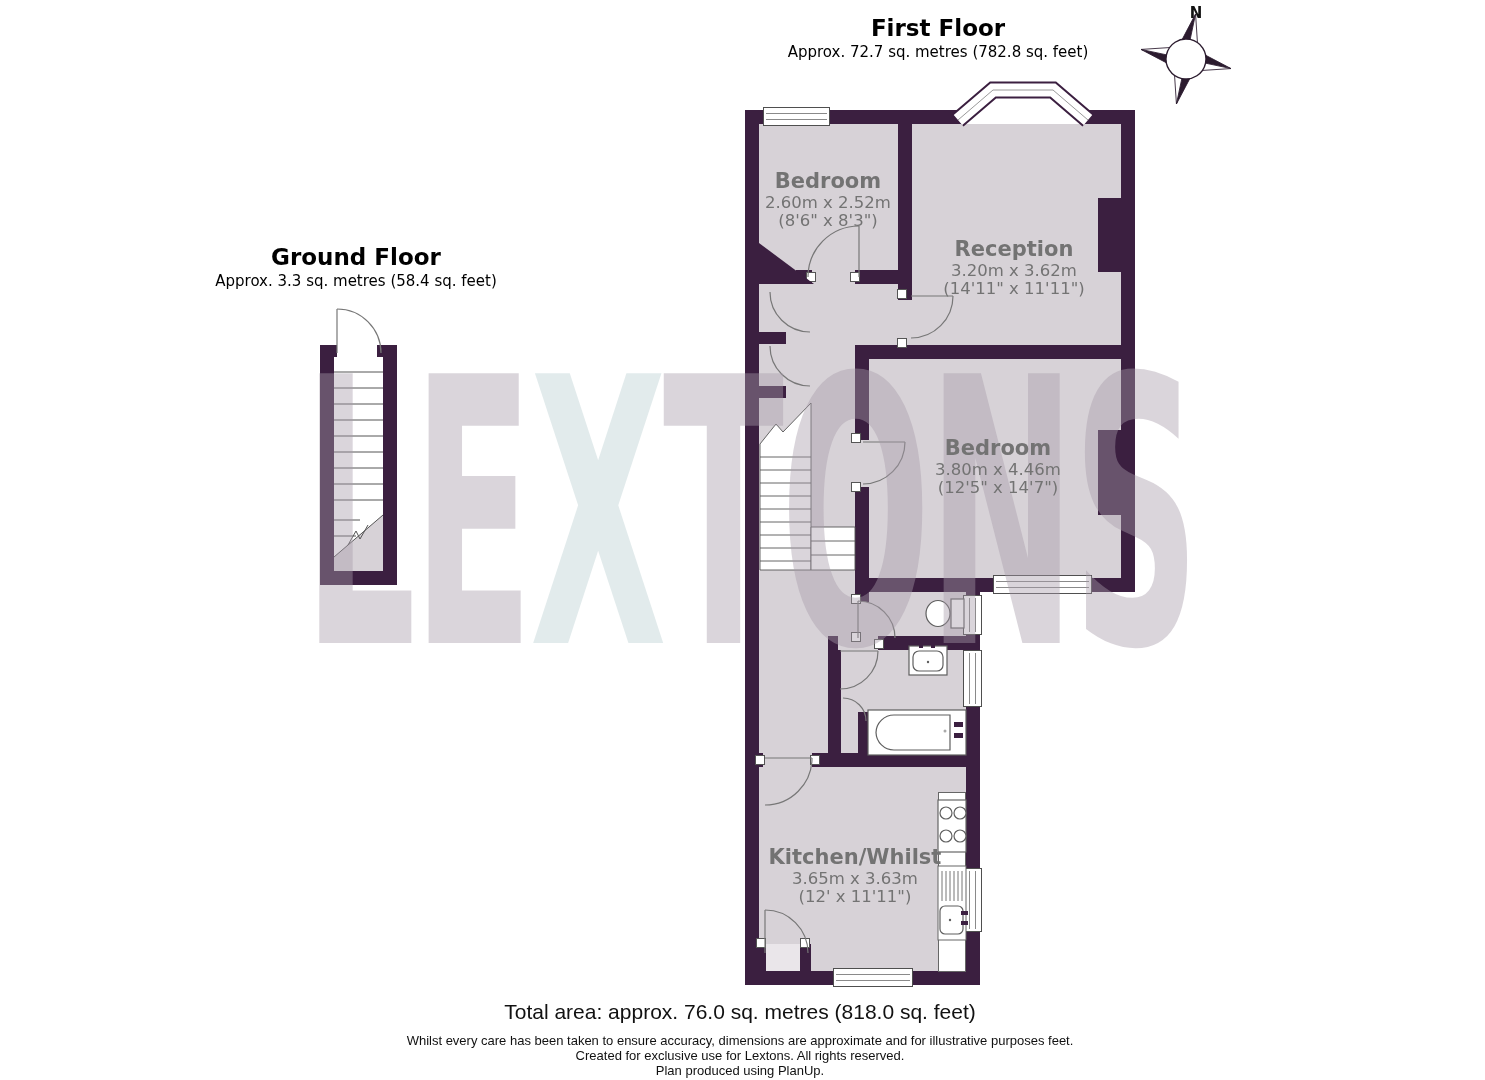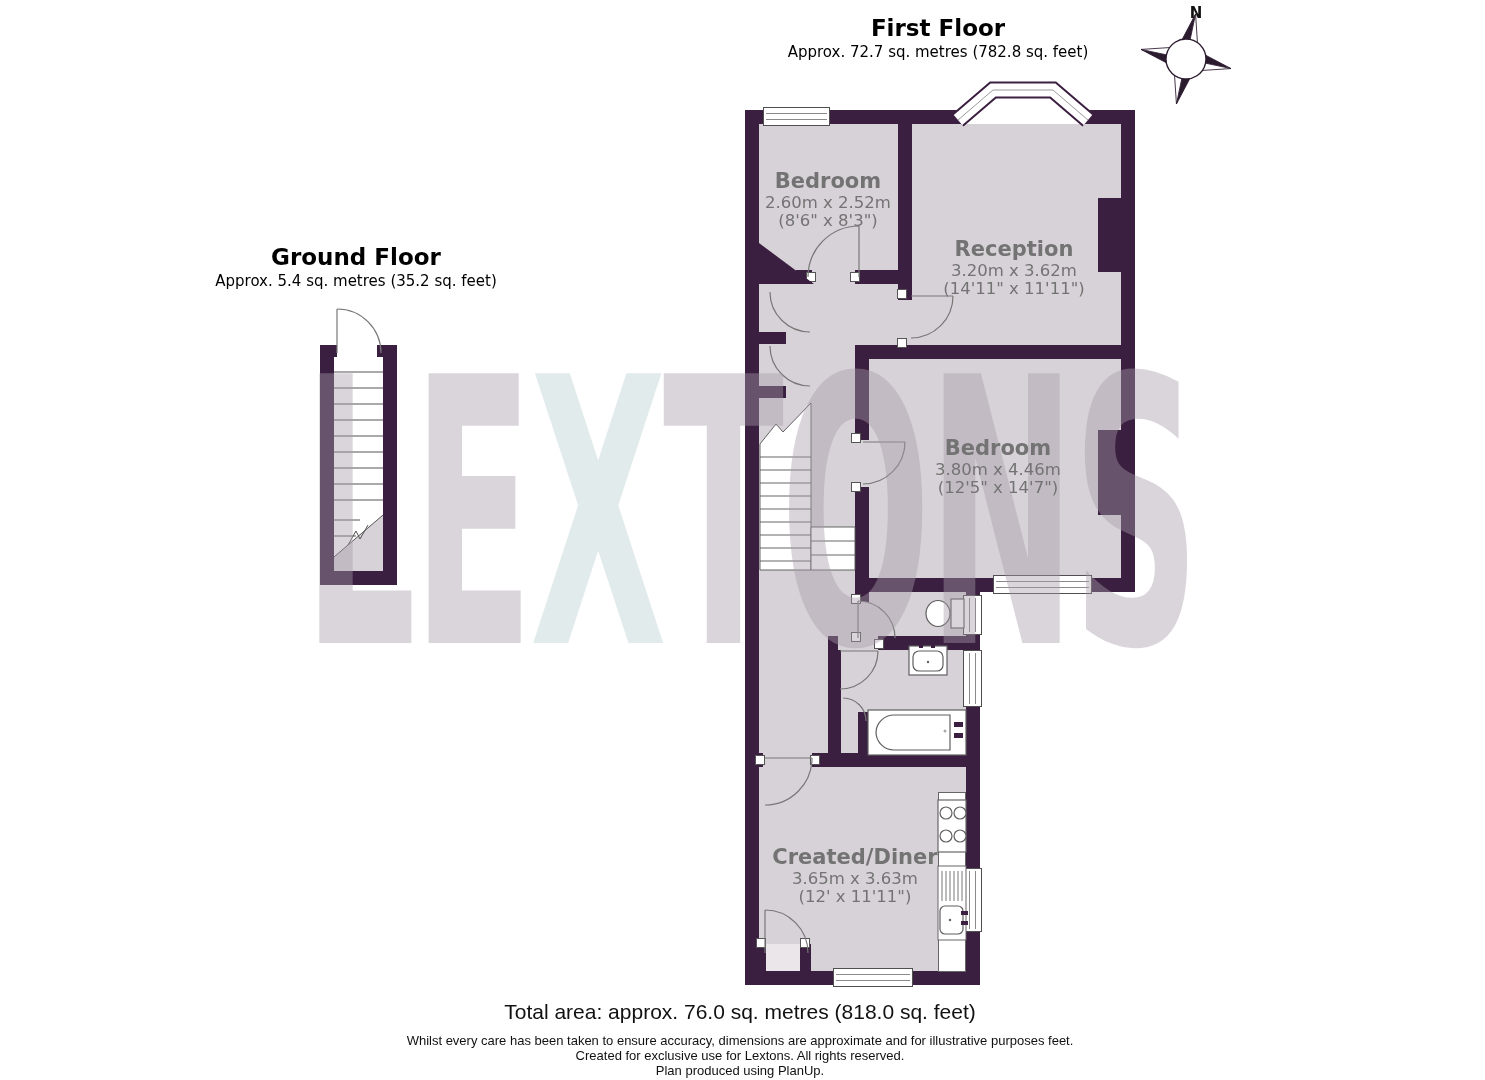--- a/index.html
+++ b/index.html
@@ -37,21 +37,21 @@
 <body>
 
 <div class="canvas">
 
   <div class="floor-title" style="left:938px;top:16px;">
     <div class="ft">First Floor</div>
     <div class="fa">Approx. 72.7 sq. metres (782.8 sq. feet)</div>
   </div>
   <div class="floor-title" style="left:356px;top:245px;">
     <div class="ft">Ground Floor</div>
-    <div class="fa">Approx. 5.4 sq. metres (35.2 sq. feet)</div>
+    <div class="fa">Approx. 3.3 sq. metres (58.4 sq. feet)</div>
   </div>
 
   <div>
     <div class="white" style="left:334px;top:357px;width:49px;height:214px;"></div>
     <div class="w" style="left:320px;top:345px;width:14px;height:240px;"></div>
     <div class="w" style="left:383px;top:345px;width:14px;height:240px;"></div>
     <div class="w" style="left:320px;top:571px;width:77px;height:14px;"></div>
     <div class="w" style="left:320px;top:345px;width:17px;height:12px;"></div>
     <div class="w" style="left:377px;top:345px;width:20px;height:12px;"></div>
   </div>
@@ -268,21 +268,21 @@
     <div class="rname">Reception</div>
     <div class="rdim">3.20m x 3.62m</div>
     <div class="rdim">(14'11" x 11'11")</div>
   </div>
   <div class="room-label" style="left:998px;top:437px;">
     <div class="rname">Bedroom</div>
     <div class="rdim">3.80m x 4.46m</div>
     <div class="rdim">(12'5" x 14'7")</div>
   </div>
   <div class="room-label" style="left:855px;top:846px;">
-    <div class="rname">Created/Diner</div>
+    <div class="rname">Kitchen/Whilst</div>
     <div class="rdim">3.65m x 3.63m</div>
     <div class="rdim">(12' x 11'11")</div>
   </div>
 
   <div class="footer" style="top:1000px;">
     <div class="total">Total area: approx. 76.0 sq. metres (818.0 sq. feet)</div>
     <div class="disc">Whilst every care has been taken to ensure accuracy, dimensions are approximate and for illustrative purposes feet.</div>
     <div class="disc">Created for exclusive use for Lextons. All rights reserved.</div>
     <div class="disc">Plan produced using PlanUp.</div>
   </div>

